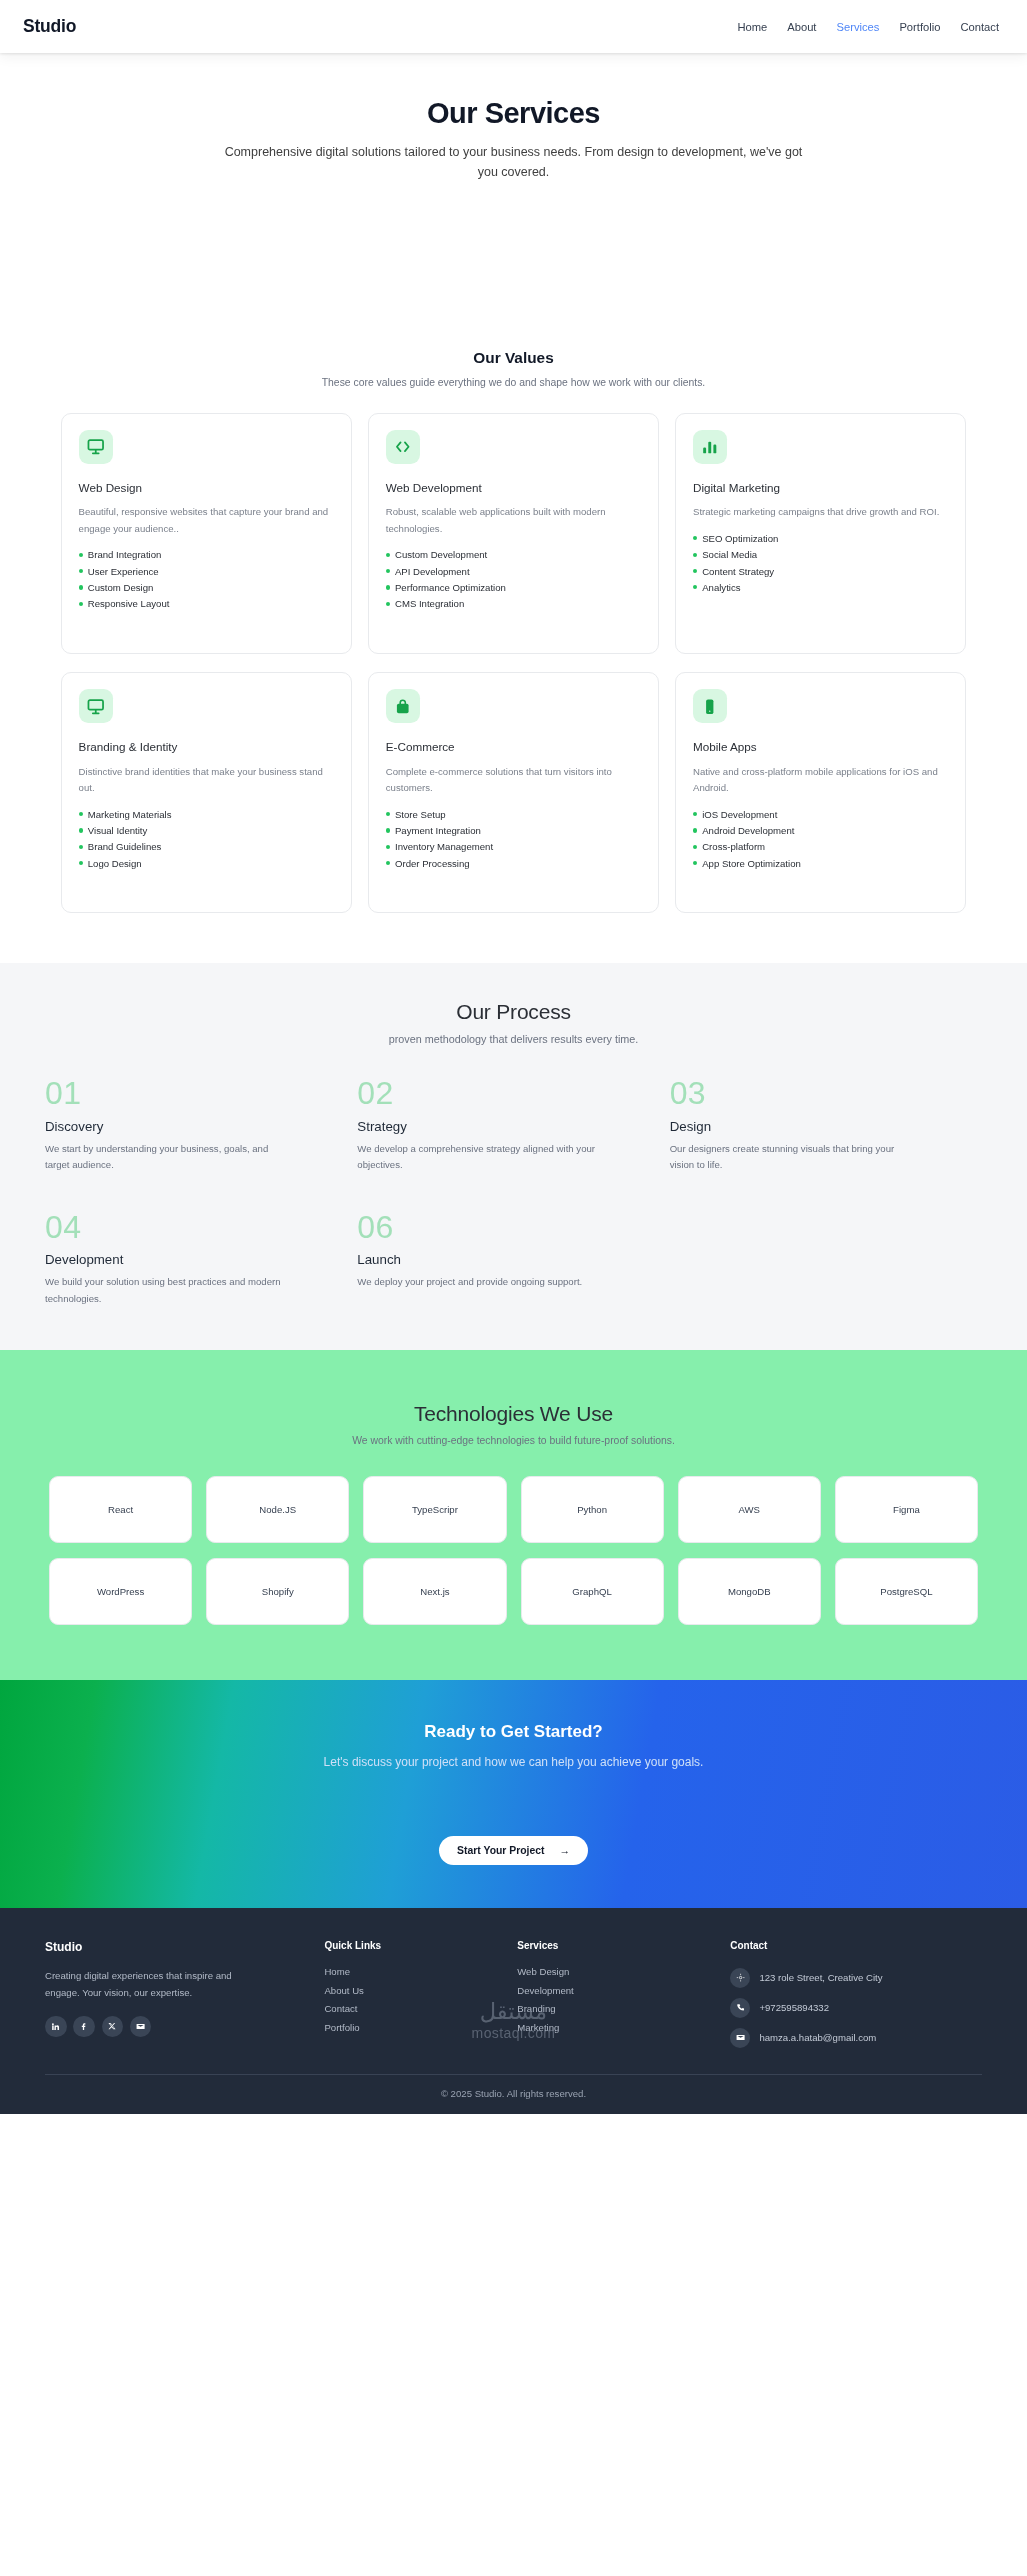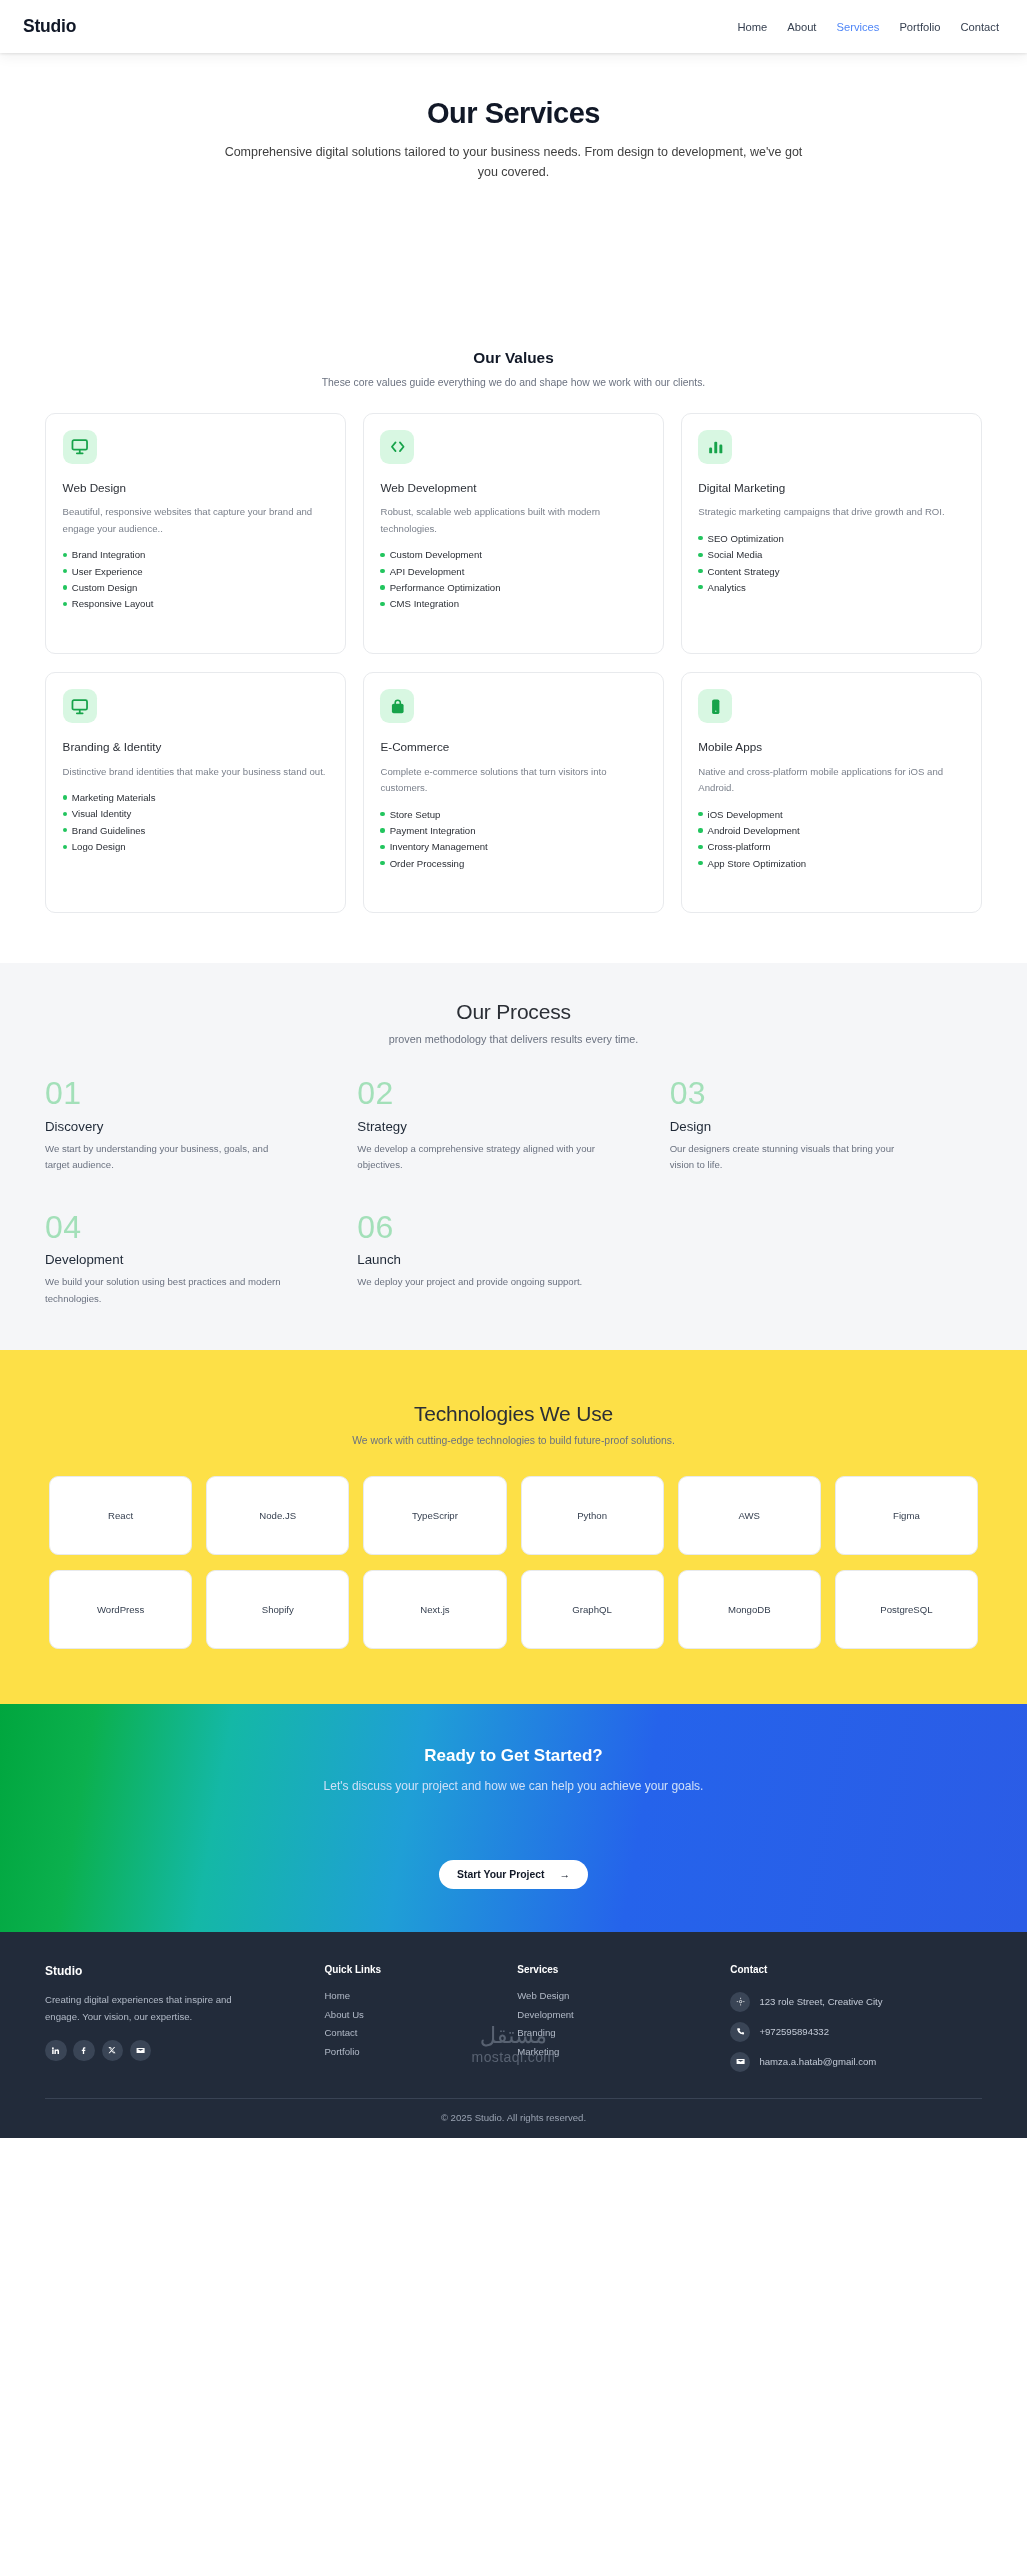--- a/index.html
+++ b/index.html
@@ -68,21 +68,21 @@
     letter-spacing: -0.2px;
   }
   .sec-sub {
     font-size: 10.4px;
     color: #6b7280;
     font-weight: 300;
   }
   .sec-sub-md { font-size: 10.8px; }
 
   
-  .services-wrap { padding: 0 0 50px; background: #ffffff; }
+  .services-wrap { padding: 0 16px 50px; background: #ffffff; }
   .services-grid {
     display: grid;
     grid-template-columns: repeat(3, 1fr);
     gap: 18.3px 16.6px;
     padding: 25px 45px 0;
   }
   .svc-card {
     border: 0.8px solid #e8eaed;
     border-radius: 10px;
     background: #ffffff;
@@ -152,31 +152,31 @@
   }
   .step-desc {
     font-size: 9.6px;
     color: #6b7280;
     line-height: 1.7;
     max-width: 250px;
     font-weight: 300;
   }
 
   
-  .tech { background: #fde047; padding: 52px 4px 55px; }
+  .tech { background: #86efac; padding: 52px 4px 55px; }
   .tech-grid {
     display: grid;
     grid-template-columns: repeat(6, 1fr);
     gap: 15px 14px;
     padding: 30px 45px 0;
   }
   .tech-card {
     border: 0.8px solid #e8eaed;
     border-radius: 9.2px;
-    height: 79px;
+    height: 67px;
     display: flex;
     align-items: center;
     justify-content: center;
     font-size: 9.6px;
     color: #374151;
     background: #ffffff;
   }
 
   
   .cta {

